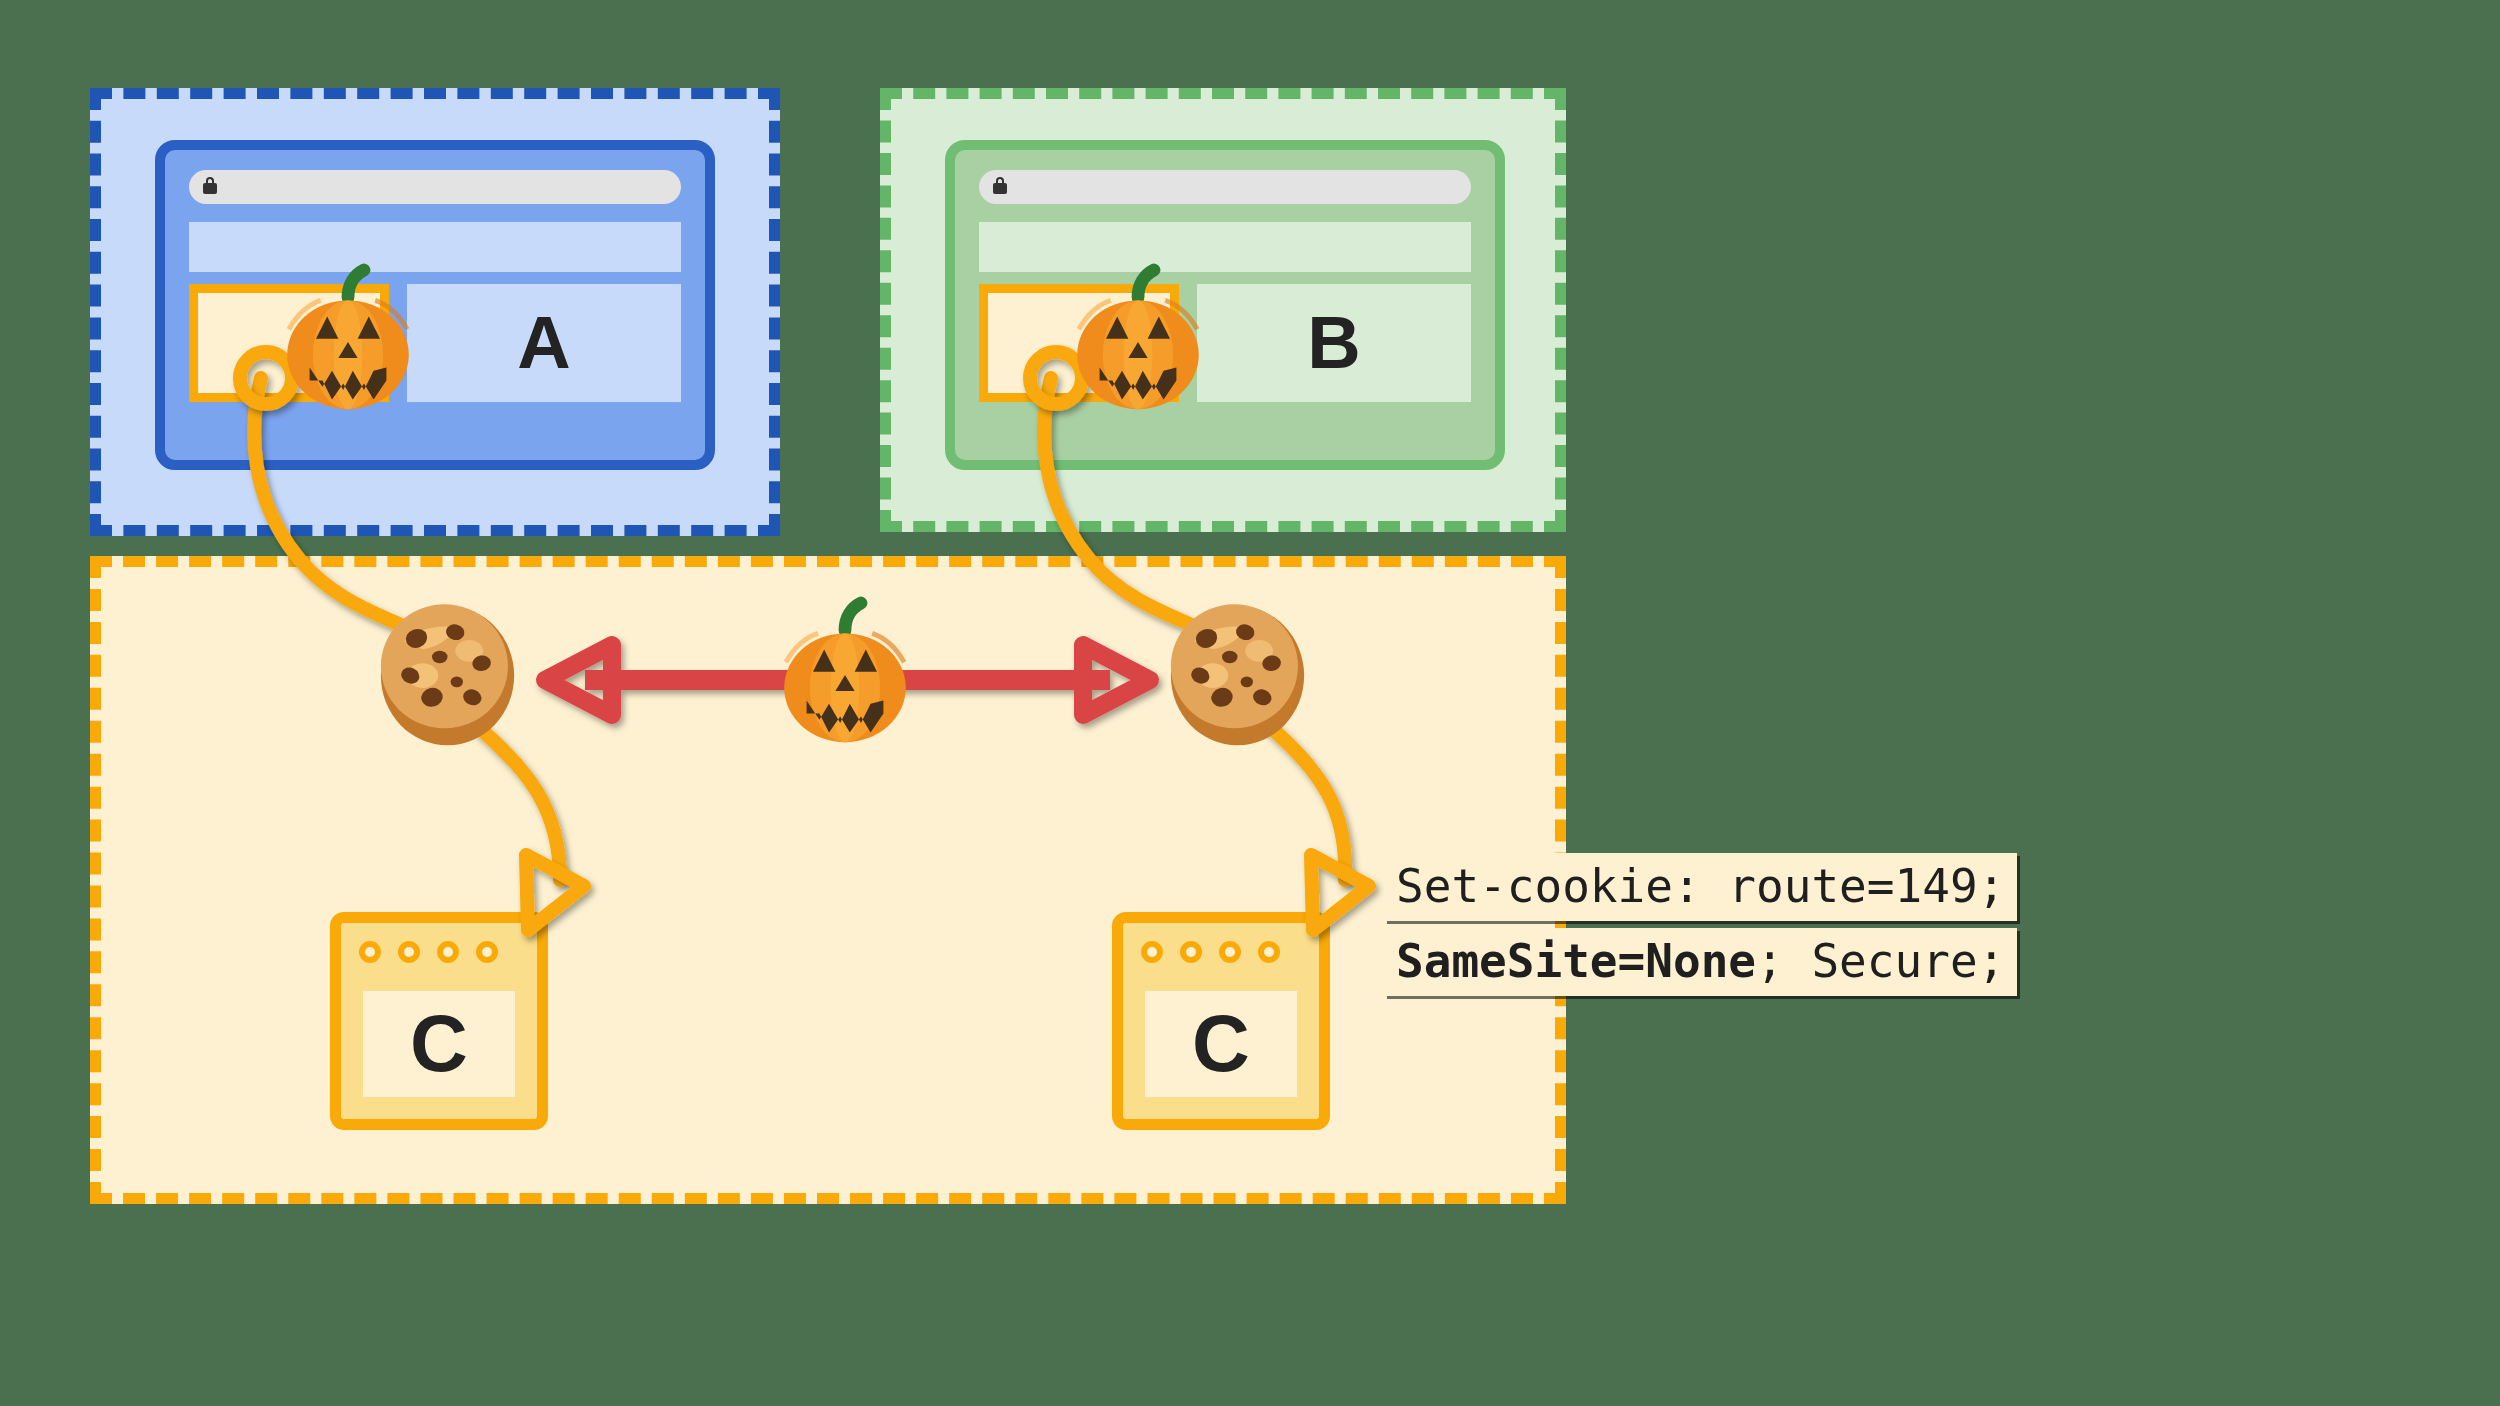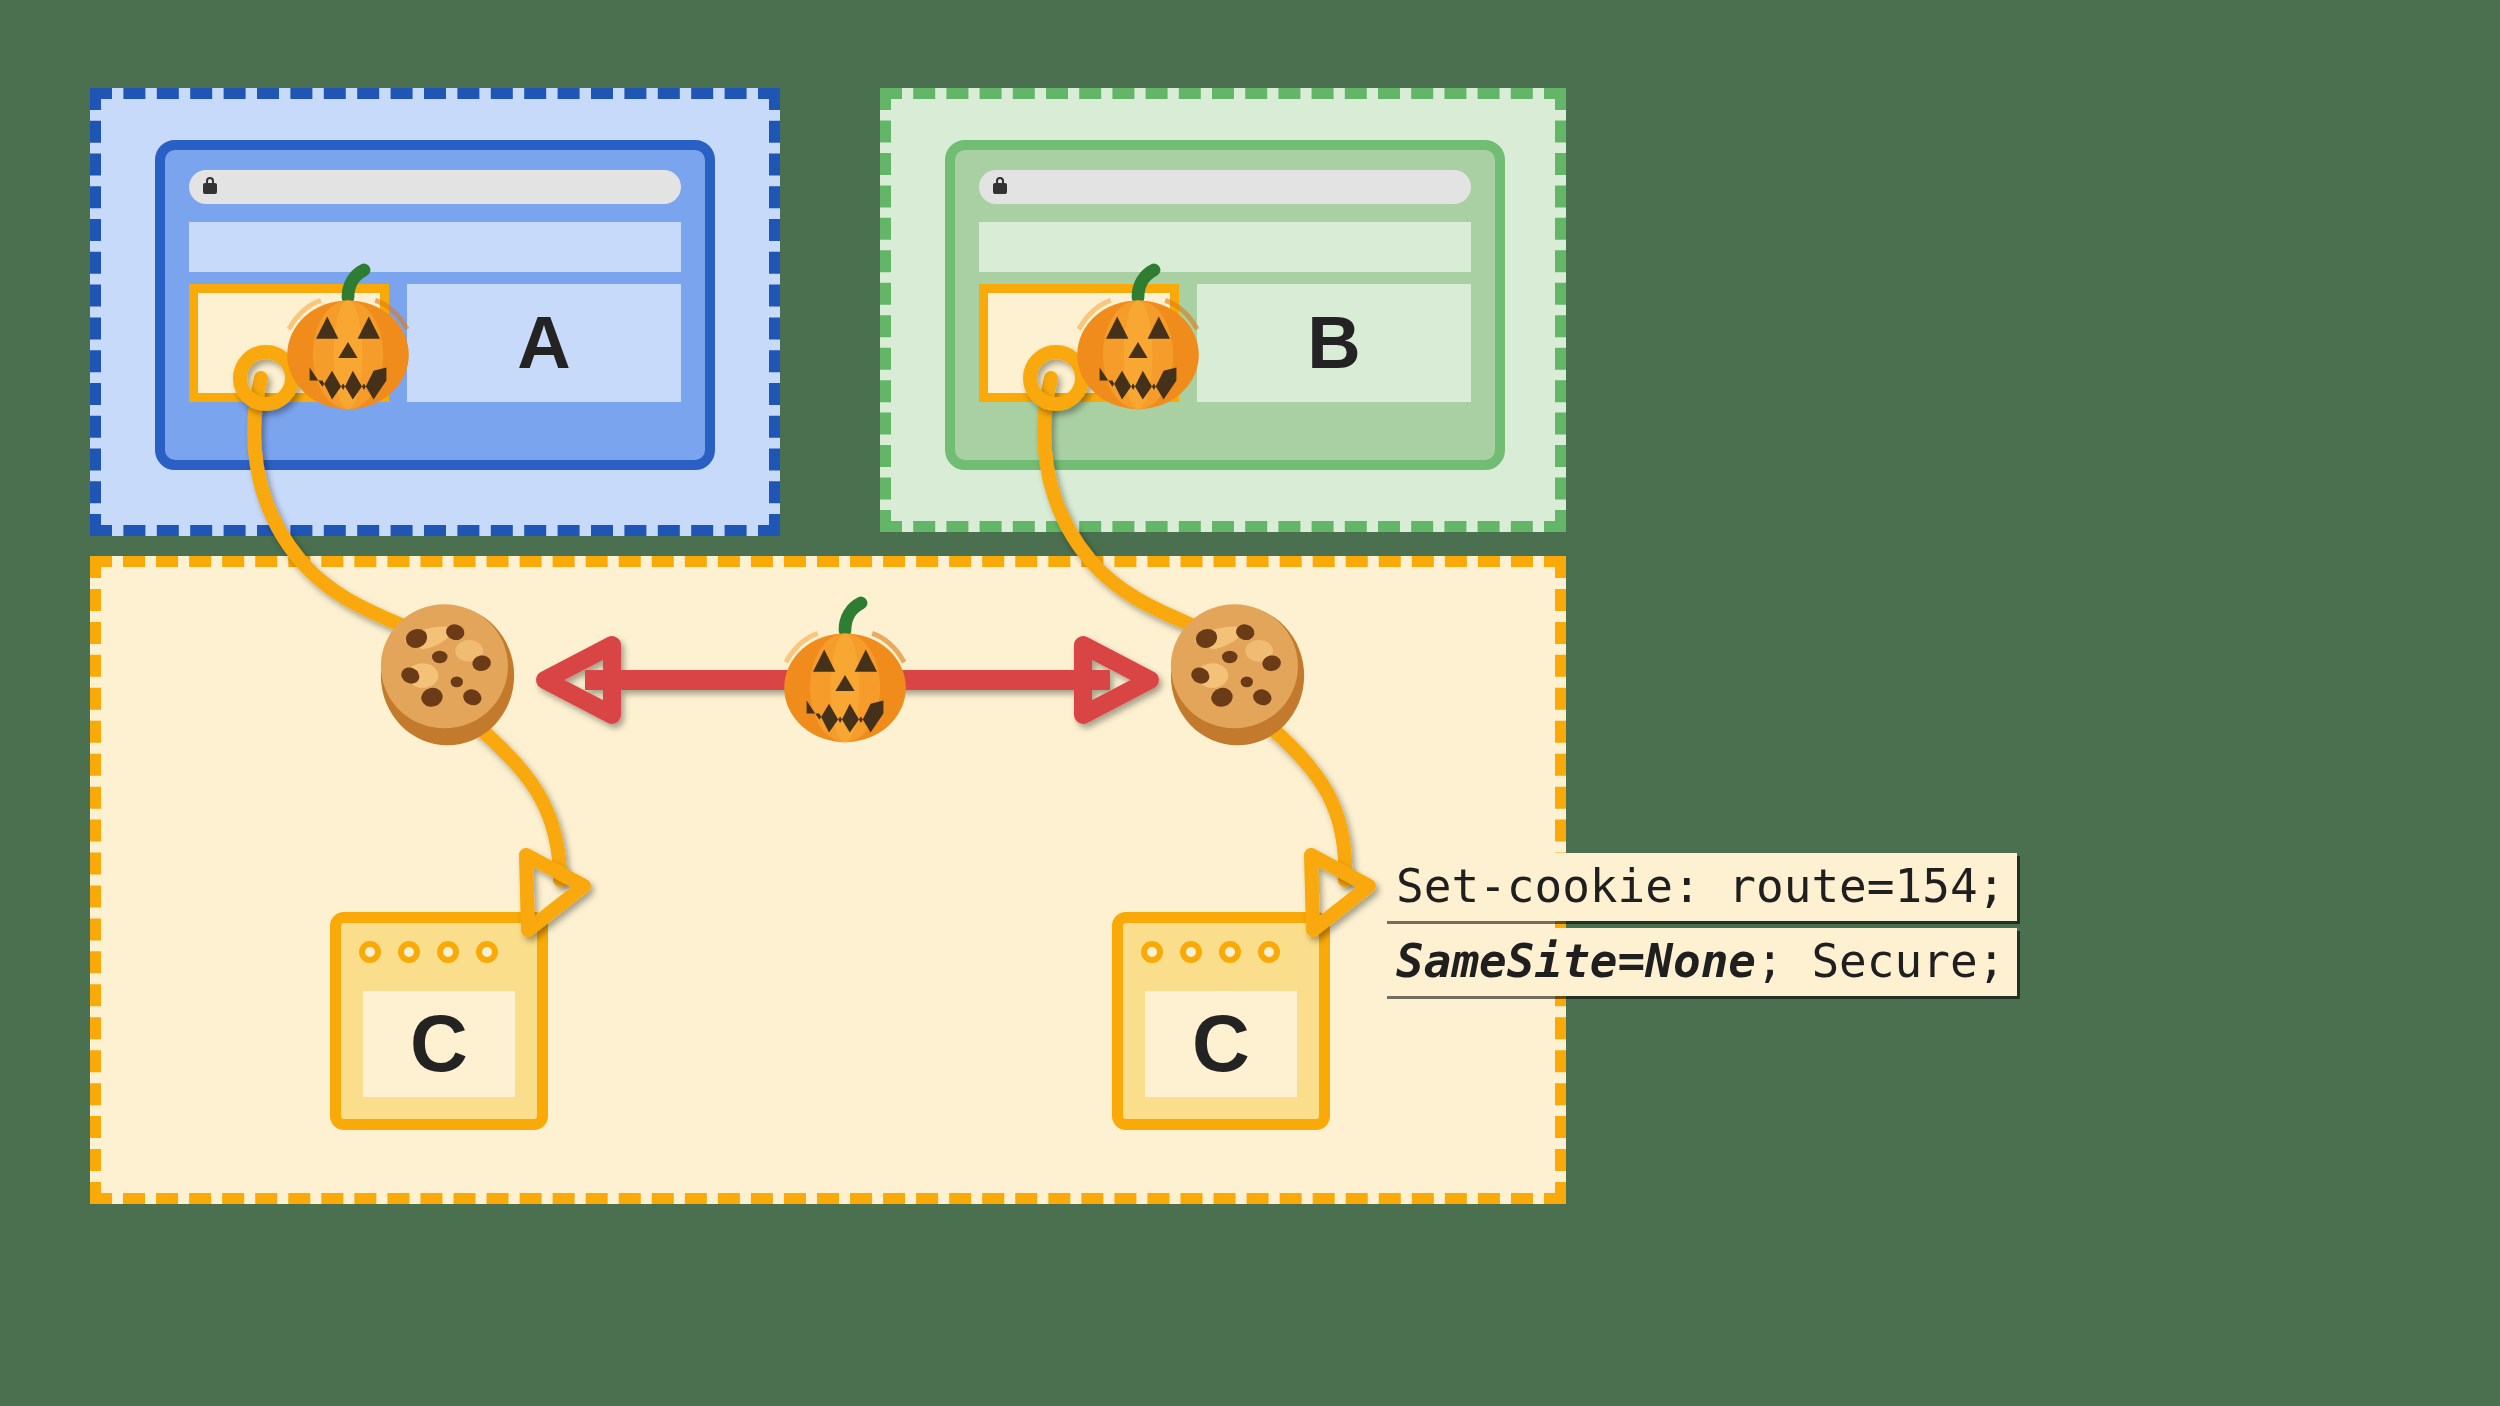--- a/index.html
+++ b/index.html
@@ -106,21 +106,21 @@
     color:#1f1f1f;
     font-family:"DejaVu Sans Mono", monospace;
     font-size:46px;
     line-height:1;
     padding:10px 12px 12px 12px;
     white-space:pre;
     box-shadow:3px 3px 0 rgba(0,0,0,0.55);
   }
   .code-1{left:1384px;top:853px;}
   .code-2{left:1384px;top:928px;}
-  .code-2 b{font-weight:700;font-style:italic;}
+  .code-2 b{font-weight:700;}
 
   svg.overlay{position:absolute;left:0;top:0;width:2500px;height:1406px;pointer-events:none;}
 </style>
 </head>
 <body>
 
 <div class="stage">
 
   <div class="ctx ctx-a"></div>
 
@@ -253,16 +253,16 @@
     </g>
 
     <use href="#pumpkin" x="268" y="262" width="160" height="160"></use>
     <use href="#pumpkin" x="1058" y="262" width="160" height="160"></use>
     <use href="#pumpkin" x="765" y="595" width="160" height="160"></use>
 
     <use href="#cookie" x="370" y="595" width="155" height="155"></use>
     <use href="#cookie" x="1160" y="595" width="155" height="155"></use>
   </svg>
 
-  <div class="code-box code-1">Set-cookie: route=154;</div>
+  <div class="code-box code-1">Set-cookie: route=149;</div>
   <div class="code-box code-2"><b>SameSite=None</b><span>; Secure;</span></div>
 
 </div>
 
 </body></html>

